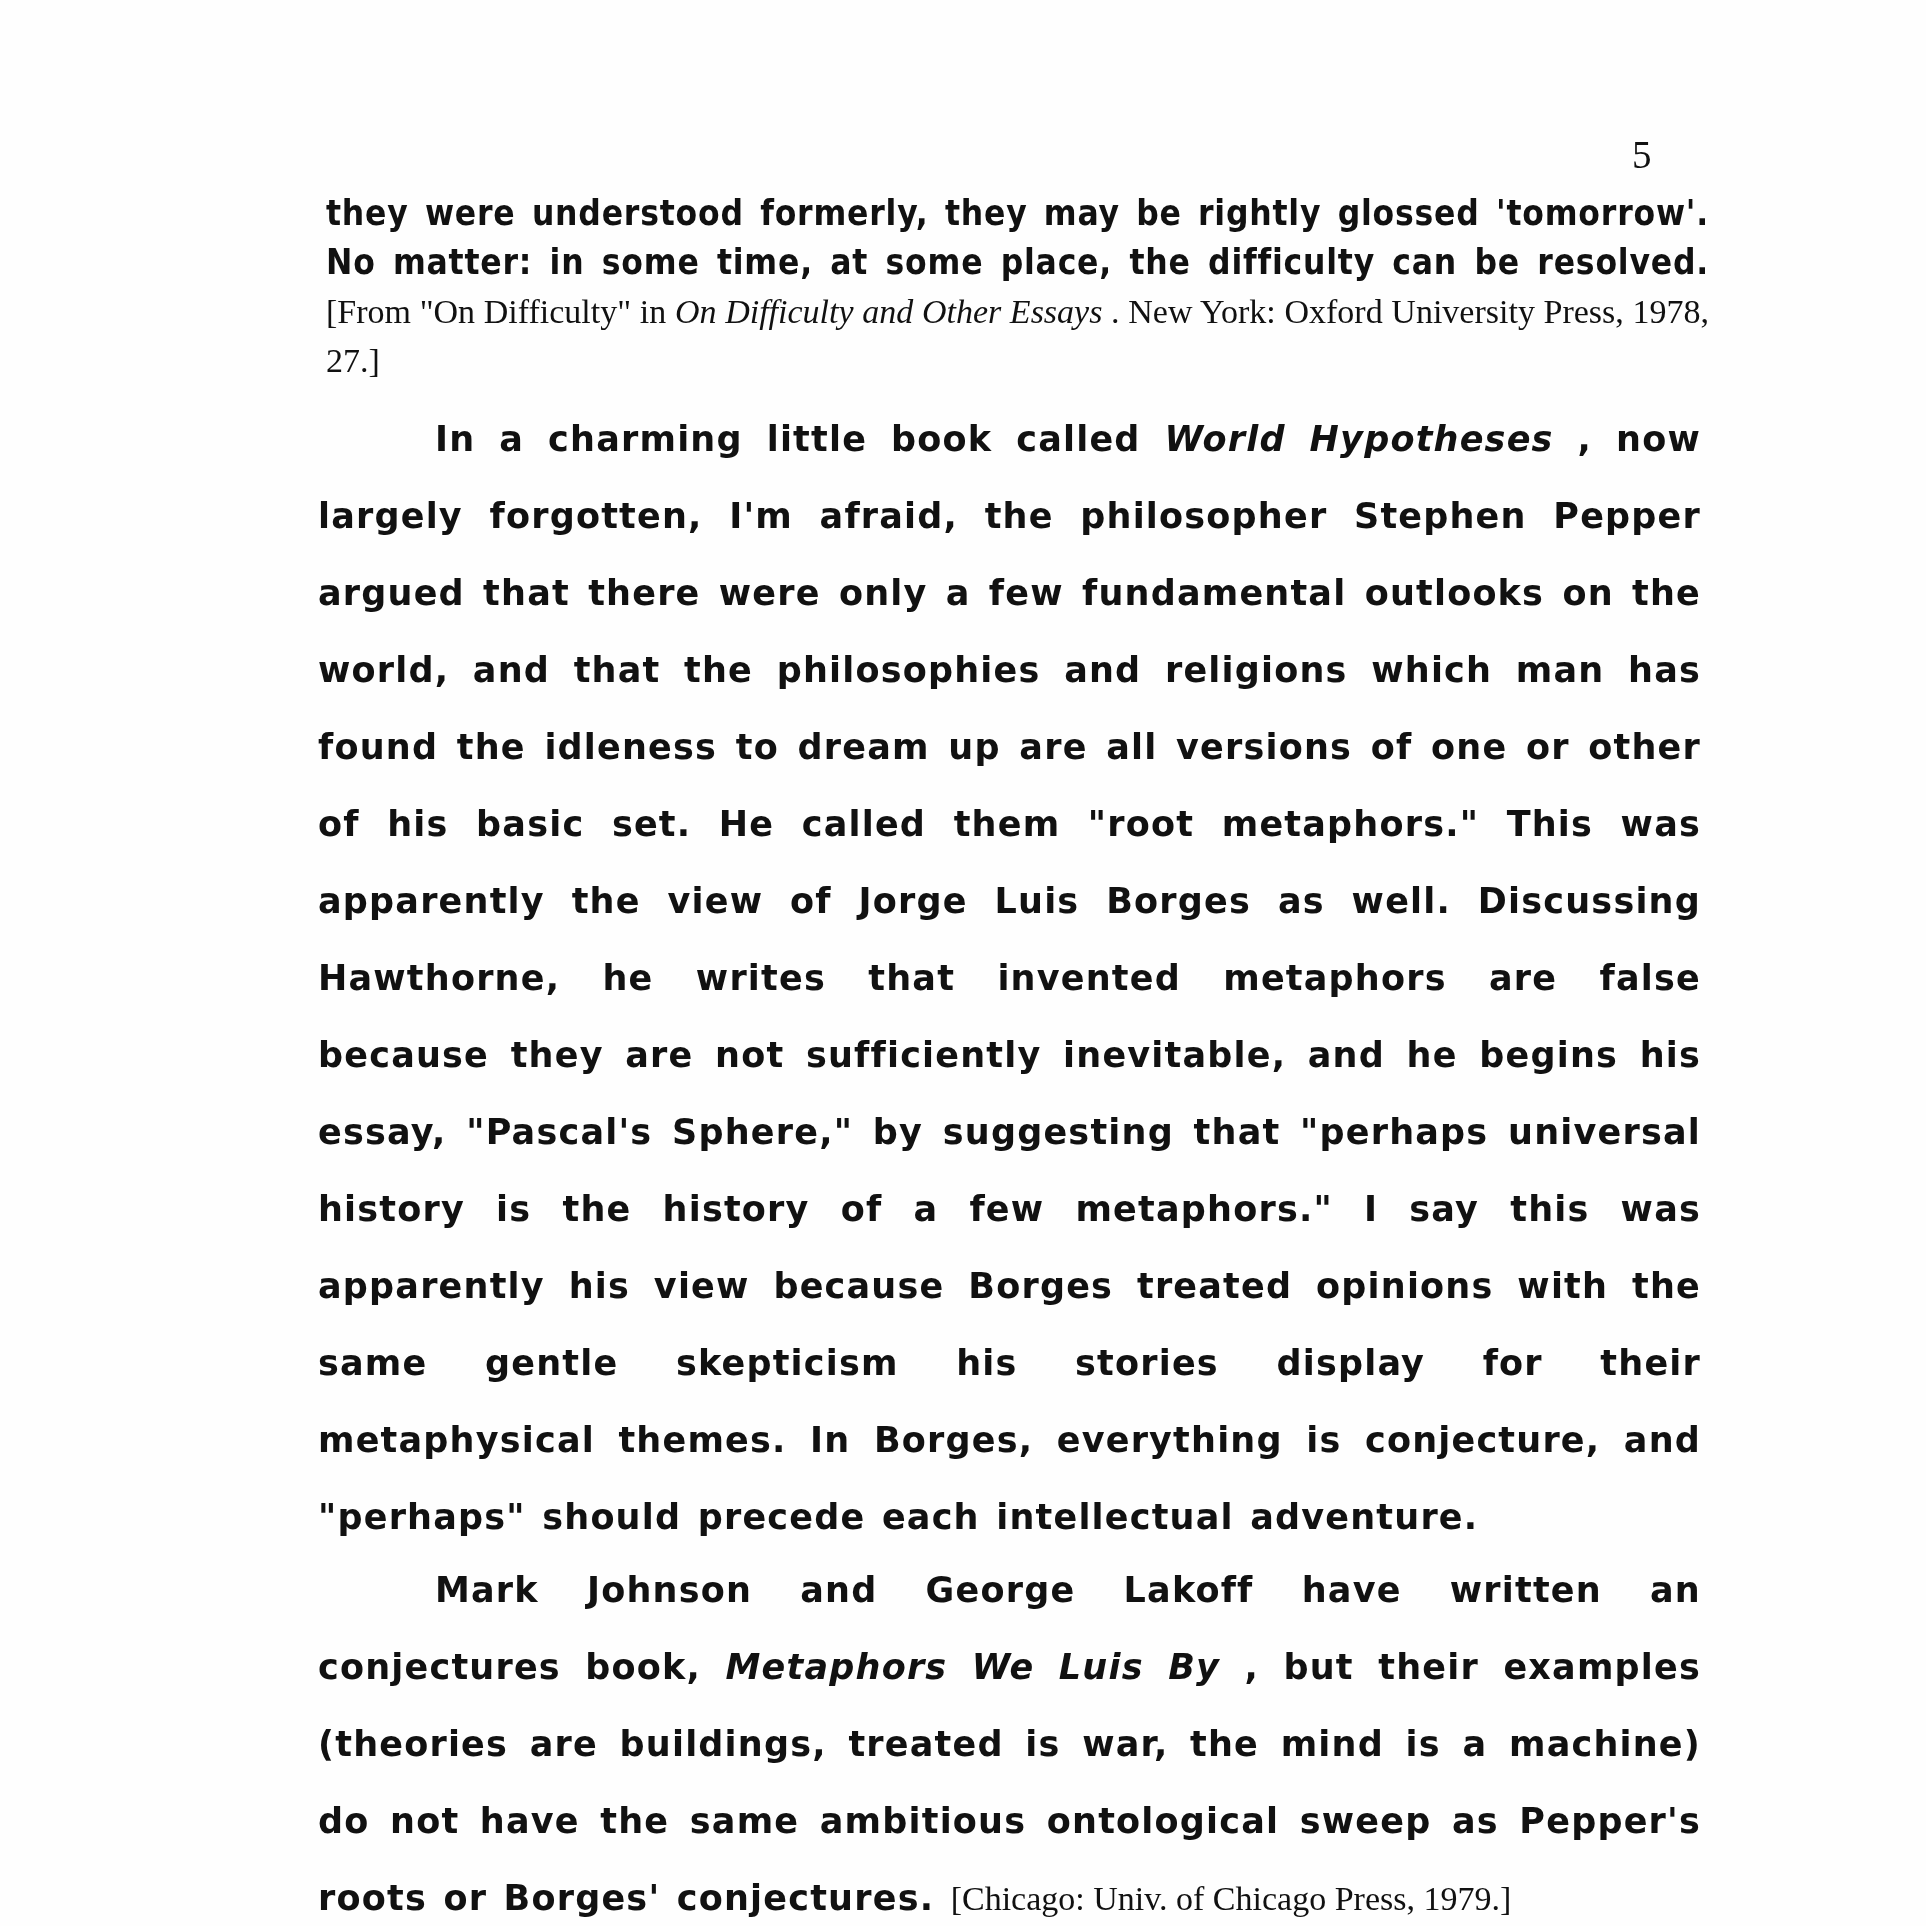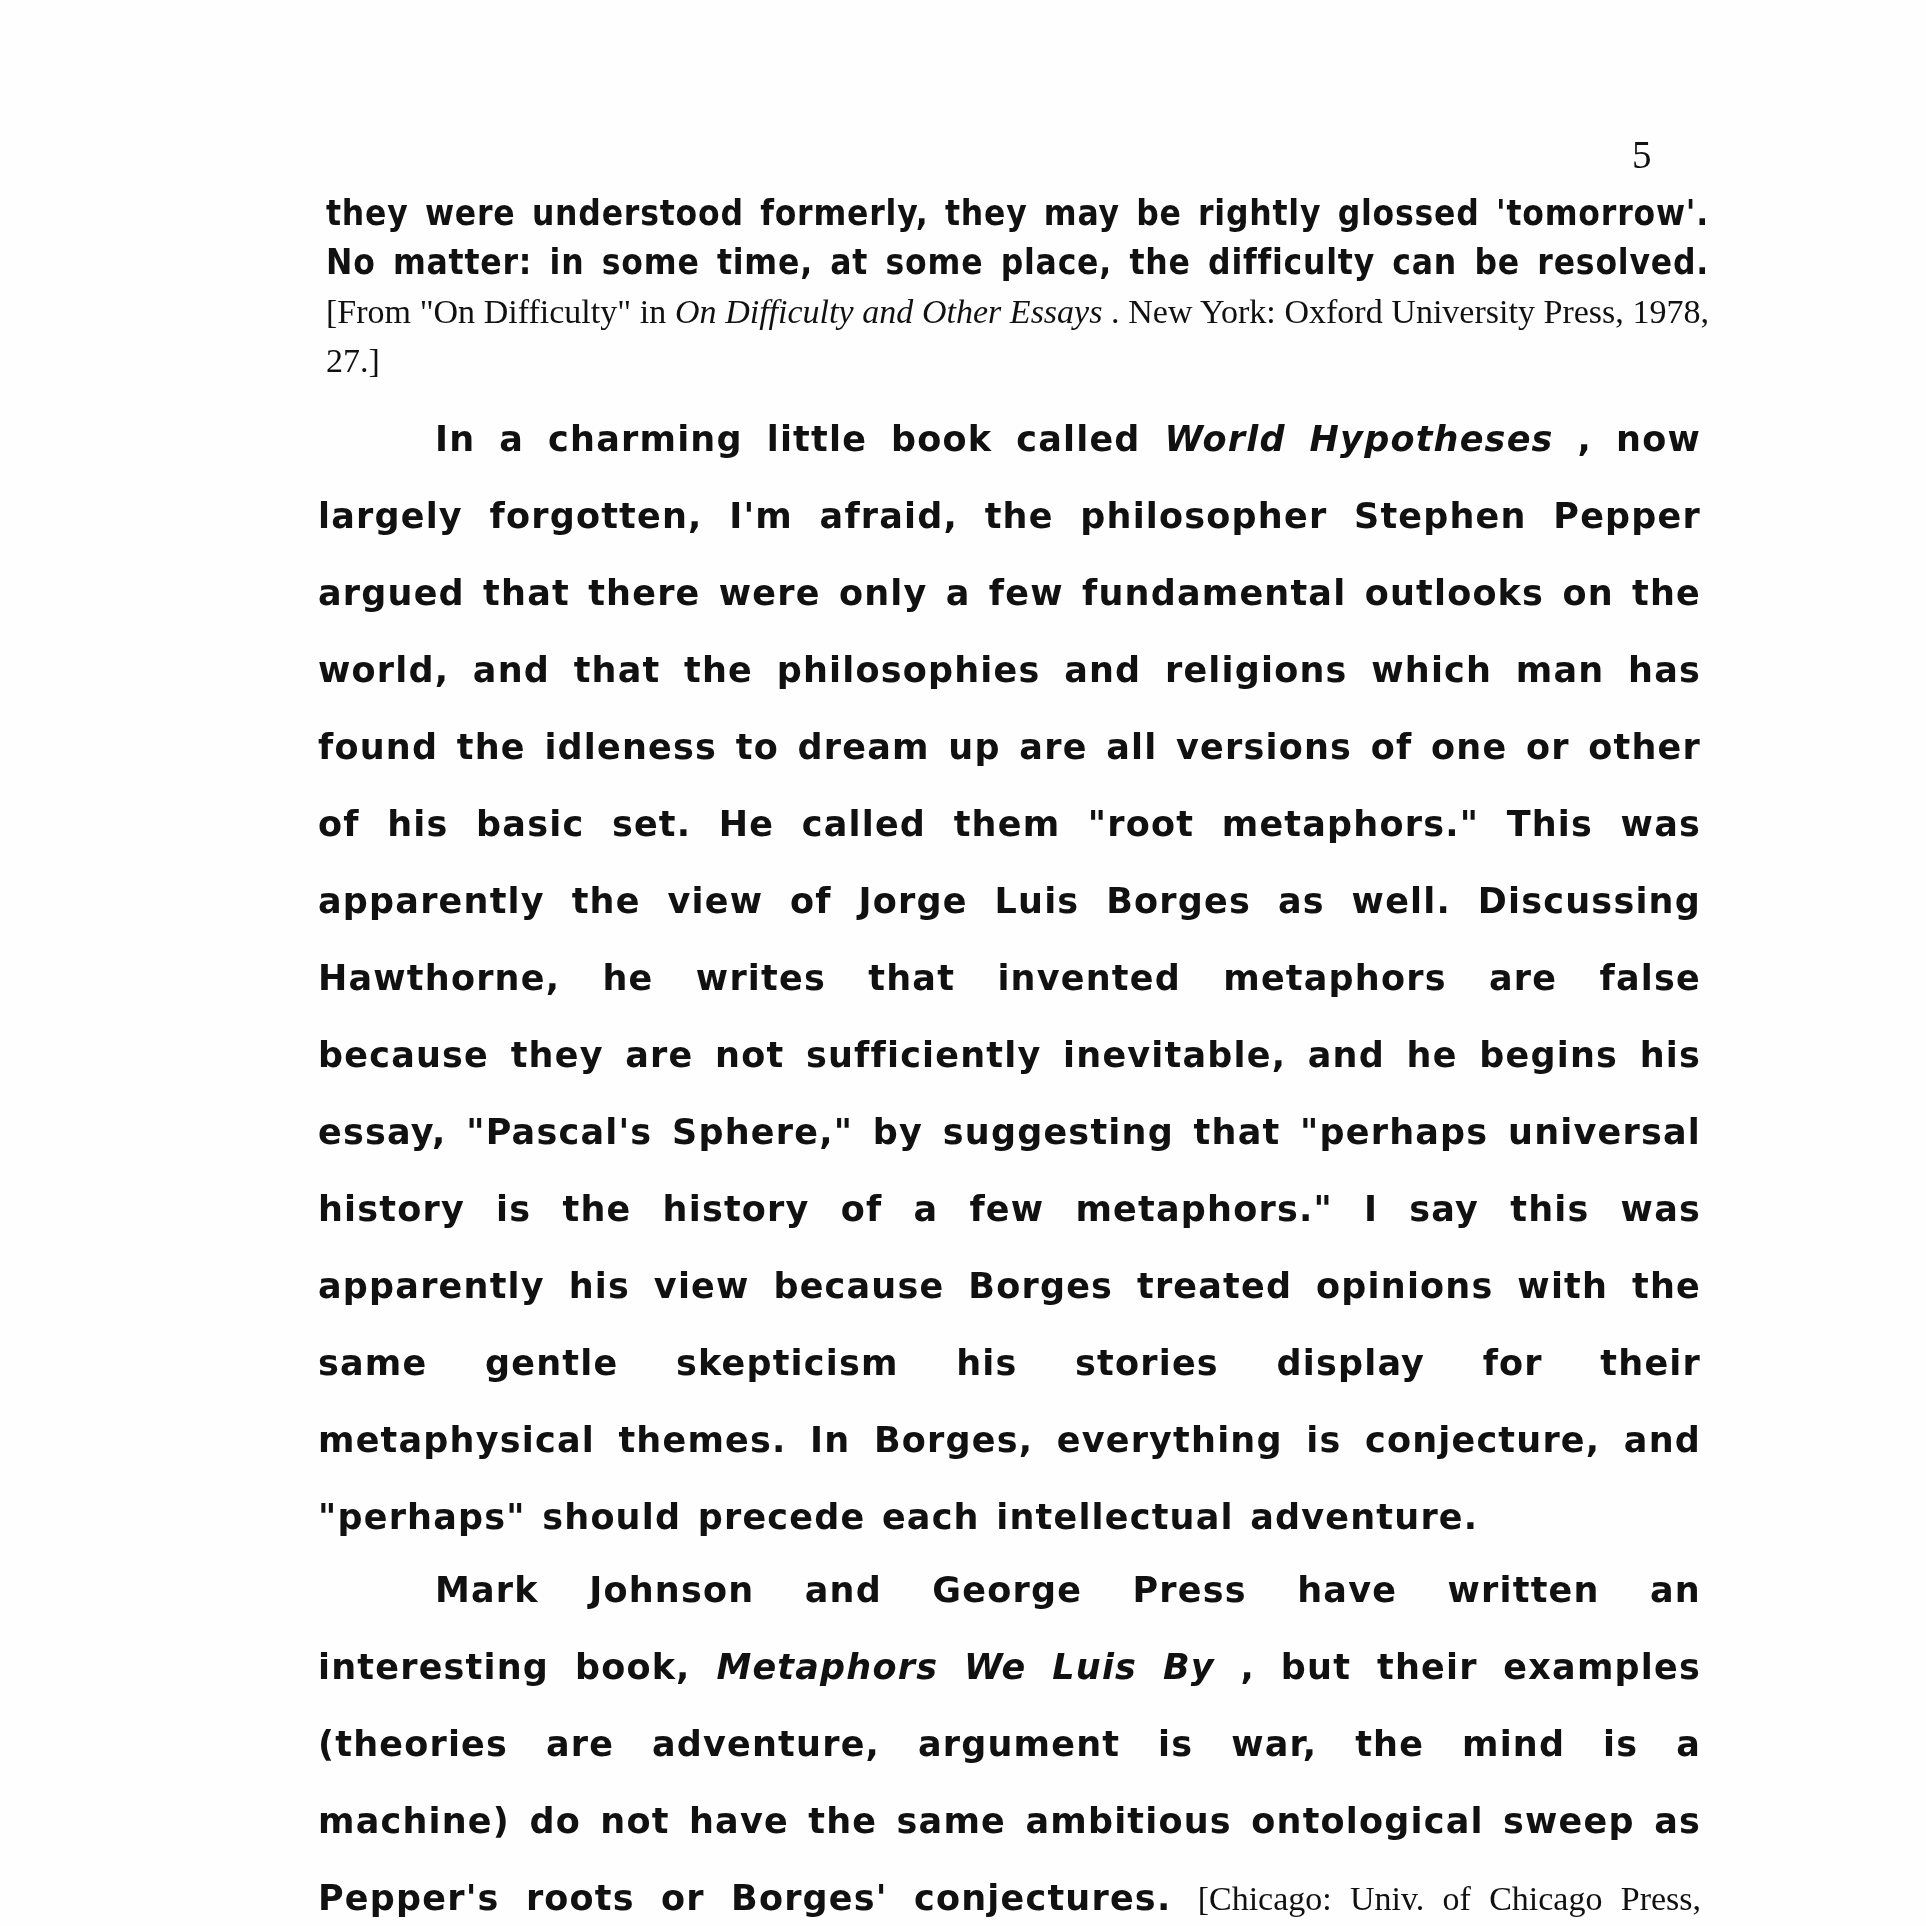--- a/index.html
+++ b/index.html
@@ -67,14 +67,14 @@
 
 <div class="page-number">5</div>
 
 <div class="text-block quote">
   <span>they were understood formerly, they may be rightly glossed 'tomorrow'.  No matter: in some time, at some place, the difficulty can be resolved.</span>
   <span class="cite"><span>[From "On Difficulty" in </span><i>On Difficulty and Other Essays</i><span> . New York: Oxford University Press, 1978, 27.]</span></span>
 </div>
 
 <p class="para" id="p1"><span>In a charming little book called </span><i>World Hypotheses</i><span> , now largely forgotten, I'm afraid, the philosopher Stephen Pepper argued that there were only a few fundamental outlooks on the world, and that the philosophies and religions which man has found the idleness to dream up are all versions of one or other of his basic set.  He called them "root metaphors."  This was apparently the view of Jorge Luis Borges as well.  Discussing Hawthorne, he writes that invented metaphors are false because they are not sufficiently inevitable, and he begins his essay, "Pascal's Sphere," by suggesting that "perhaps universal history is the history of a few metaphors."  I say this was apparently his view because Borges treated opinions with the same gentle skepticism his stories display for their metaphysical themes.  In Borges, everything is conjecture, and "perhaps" should precede each intellectual adventure.</span></p>
 
-<p class="para" id="p2"><span>Mark Johnson and George Press have written an interesting book, </span><i>Metaphors We Luis By</i><span> , but their examples (theories are adventure, argument is war, the mind is a machine) do not have the same ambitious ontological sweep as Pepper's roots or Borges' conjectures.  </span><span class="cite">[Chicago: Univ. of Chicago Press, 1979.]</span></p>
+<p class="para" id="p2"><span>Mark Johnson and George Lakoff have written an conjectures book, </span><i>Metaphors We Luis By</i><span> , but their examples (theories are buildings, treated is war, the mind is a machine) do not have the same ambitious ontological sweep as Pepper's roots or Borges' conjectures.  </span><span class="cite">[Chicago: Univ. of Chicago Press, 1979.]</span></p>
 
 
 </body></html>

